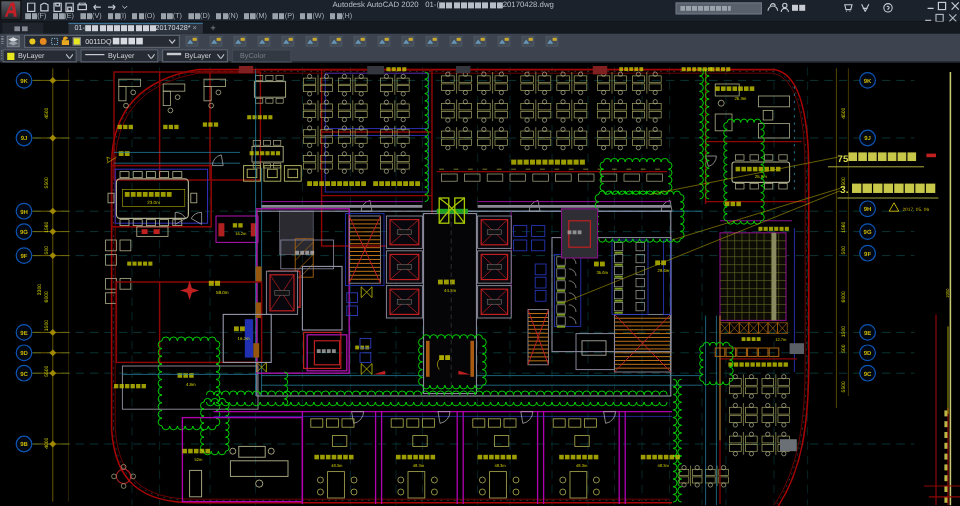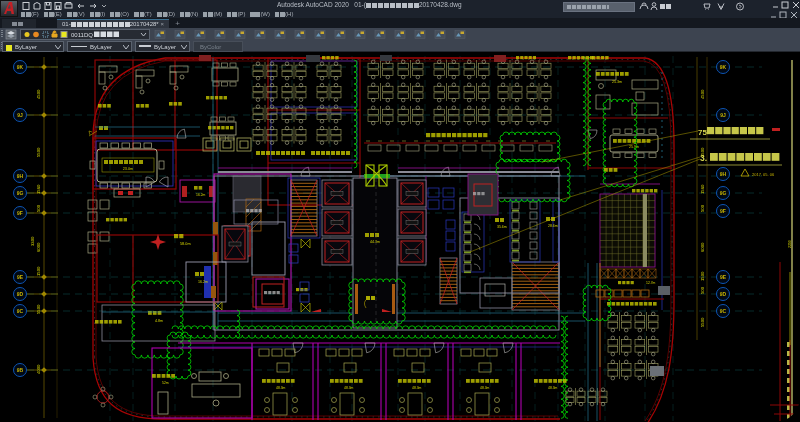--- a/index.html
+++ b/index.html
@@ -1,13 +1,13 @@
 <!DOCTYPE html>
 <html><head><meta charset="utf-8"><style>html,body{margin:0;padding:0;width:800px;height:422px;overflow:hidden;background:#000;}body{font-family:"Liberation Sans", sans-serif;position:relative;}svg{display:block;}*{box-sizing:content-box;}</style></head><body>
-<div style="position:absolute;left:0;top:52px;width:800px;height:370px;background:#000;overflow:hidden;border-radius:25px;">
+<div style="position:absolute;left:0;top:52px;width:800px;height:370px;background:#000;overflow:hidden;">
     <svg width="800" height="370" viewBox="0 52 800 370">
       <g>
         <line x1="27" y1="67" x2="762" y2="67" stroke="#0c4848" stroke-width="0.6" stroke-dasharray="7,5"></line>
         <line x1="27" y1="115" x2="762" y2="115" stroke="#0c4848" stroke-width="0.6" stroke-dasharray="7,5"></line>
         <line x1="27" y1="176" x2="762" y2="176" stroke="#0c4848" stroke-width="0.6" stroke-dasharray="7,5"></line>
         <line x1="27" y1="193" x2="762" y2="193" stroke="#0c4848" stroke-width="0.6" stroke-dasharray="7,5"></line>
         <line x1="27" y1="213" x2="762" y2="213" stroke="#0c4848" stroke-width="0.6" stroke-dasharray="7,5"></line>
         <line x1="27" y1="277" x2="762" y2="277" stroke="#0c4848" stroke-width="0.6" stroke-dasharray="7,5"></line>
         <line x1="27" y1="294" x2="762" y2="294" stroke="#0c4848" stroke-width="0.6" stroke-dasharray="7,5"></line>
         <line x1="27" y1="311" x2="762" y2="311" stroke="#0c4848" stroke-width="0.6" stroke-dasharray="7,5"></line>

